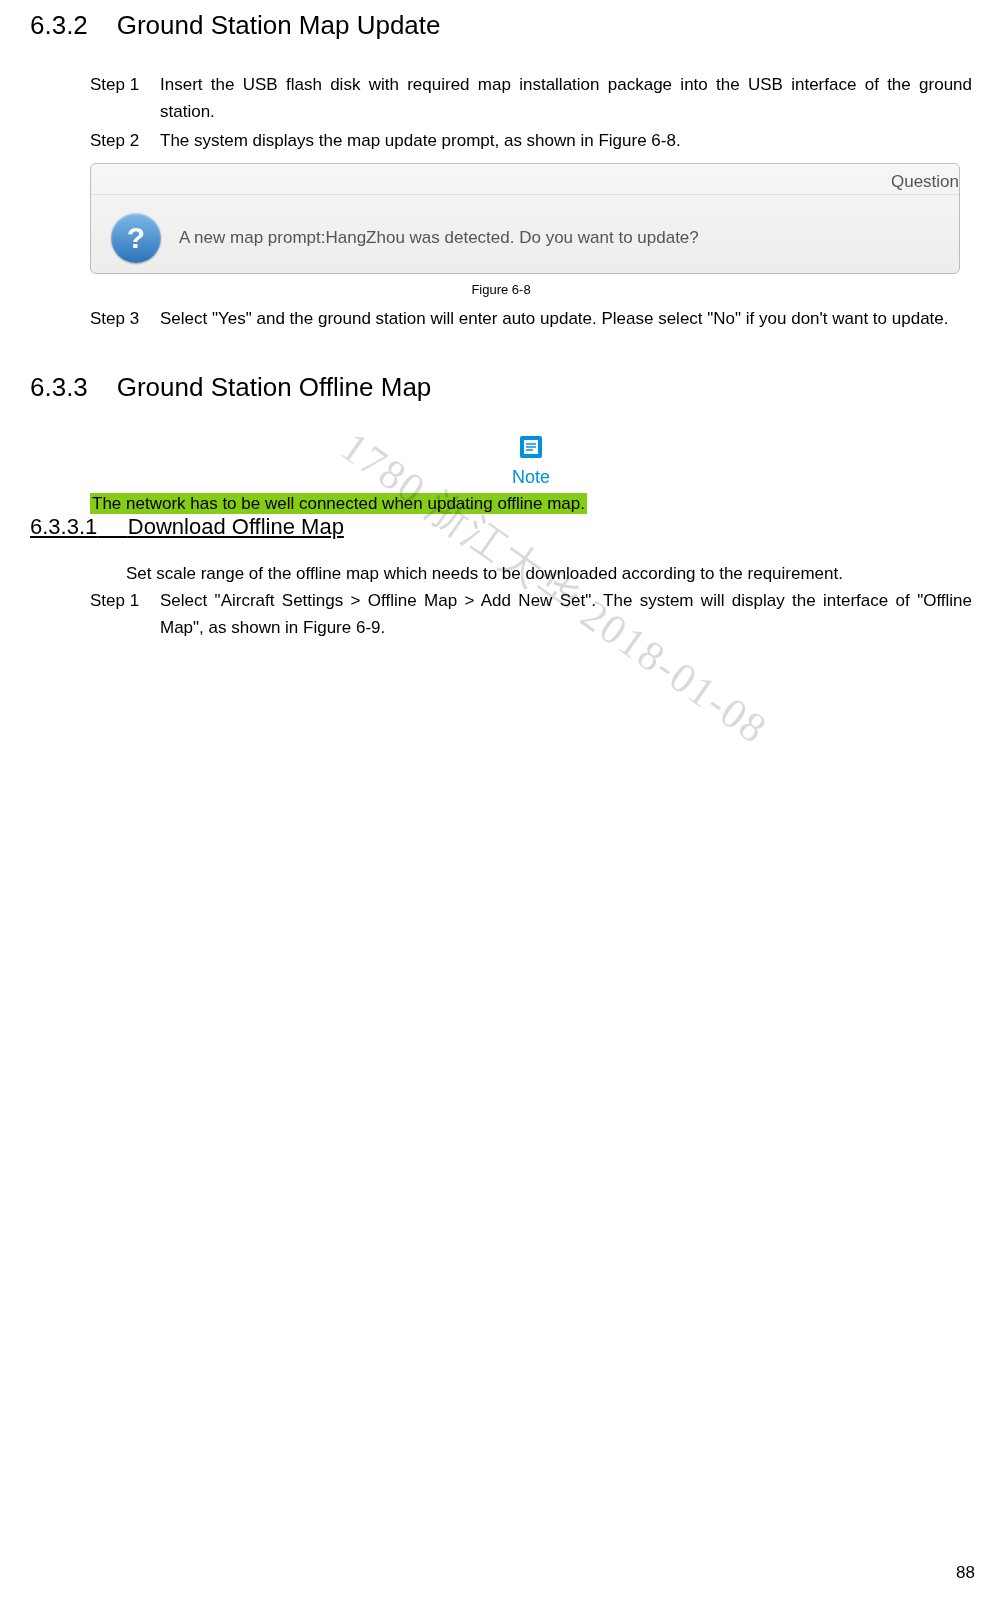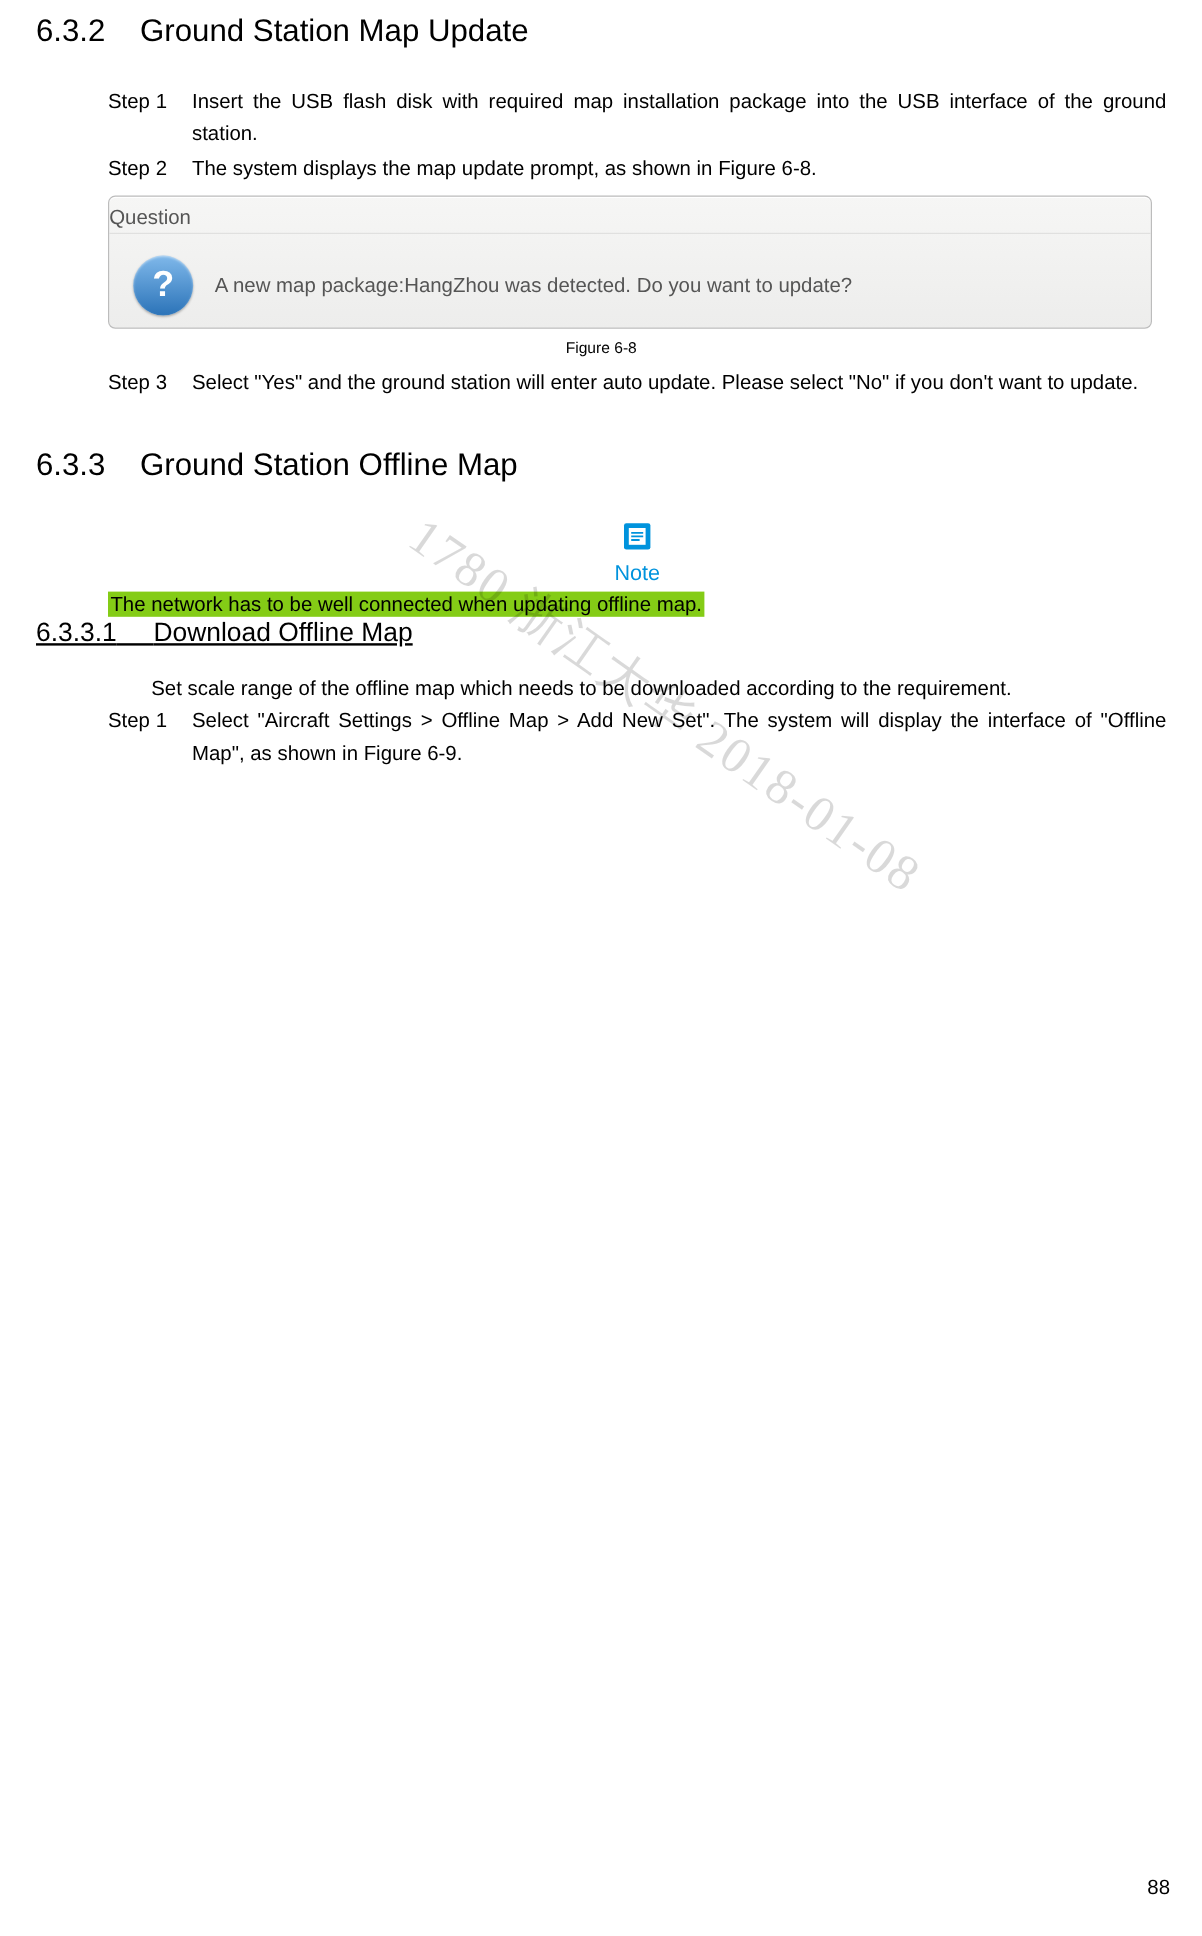--- a/index.html
+++ b/index.html
@@ -60,21 +60,21 @@
       margin-top: 8px;
     }
     .dialog {
       border: 1px solid #bcbcbc;
       border-radius: 6px;
       background: linear-gradient(#f6f6f5, #ededec);
       width: 870px;
       box-shadow: inset 0 1px 0 #fff;
     }
     .dialog-title {
-      text-align: left;
+      text-align: right;
       color: #555;
       font-size: 17px;
       padding: 8px 0 2px 0;
       border-bottom: 1px solid #e0e0df;
     }
     .dialog-body {
       display: flex;
       align-items: center;
       padding: 18px 20px 10px 20px;
       gap: 18px;
@@ -175,21 +175,21 @@
     <div class="step-label">Step 2</div>
     <div class="step-text">The system displays the map update prompt, as shown in Figure 6-8.</div>
   </div>
 </div>
 
 <div class="dialog-wrap">
   <div class="dialog">
     <div class="dialog-title">Question</div>
     <div class="dialog-body">
       <div class="q-icon">?</div>
-      <div class="dialog-msg">A new map package:HangZhou was detected. Do you want to update?</div>
+      <div class="dialog-msg">A new map prompt:HangZhou was detected. Do you want to update?</div>
     </div>
   </div>
 </div>
 
 <div class="figure-label">Figure 6-8</div>
 
 <div class="step-block">
   <div class="step-row">
     <div class="step-label">Step 3</div>
     <div class="step-text">Select "Yes" and the ground station will enter auto update. Please select "No" if you don't want to update.</div>

